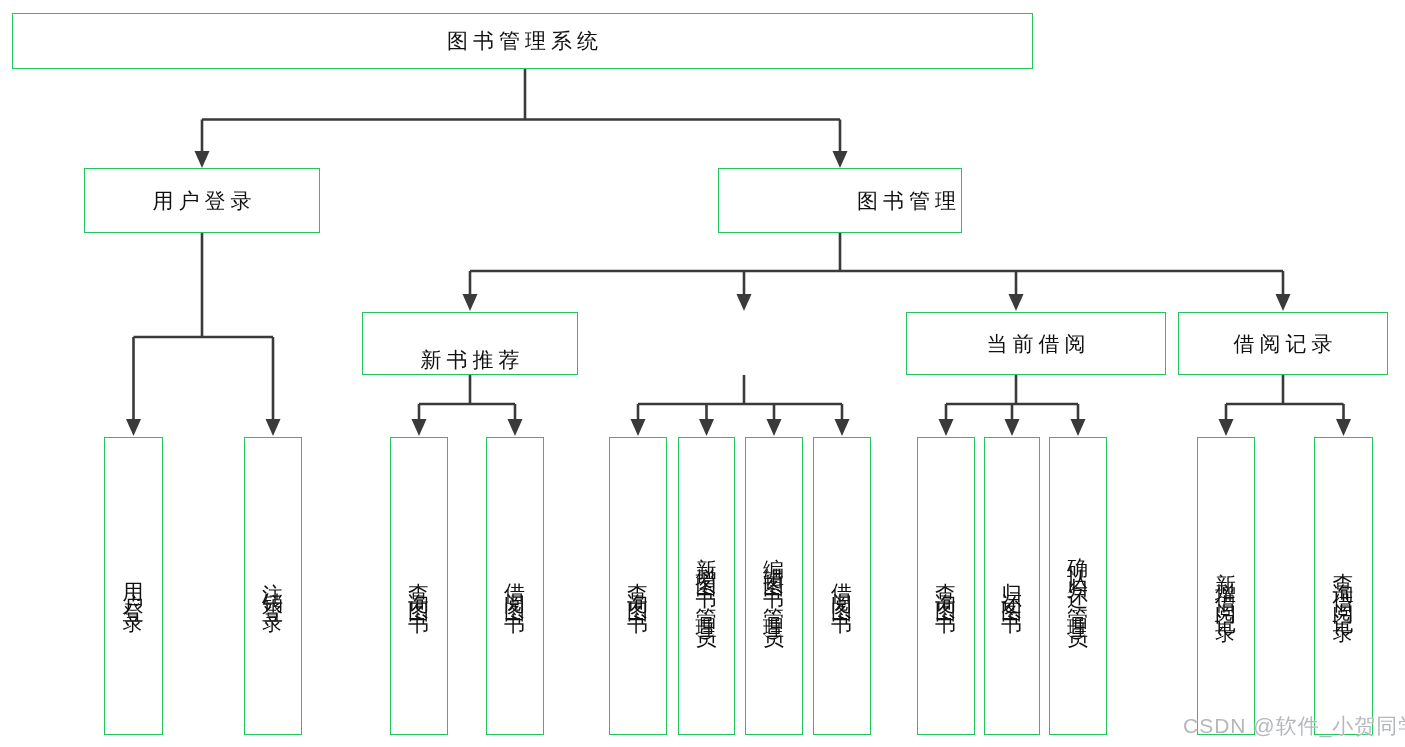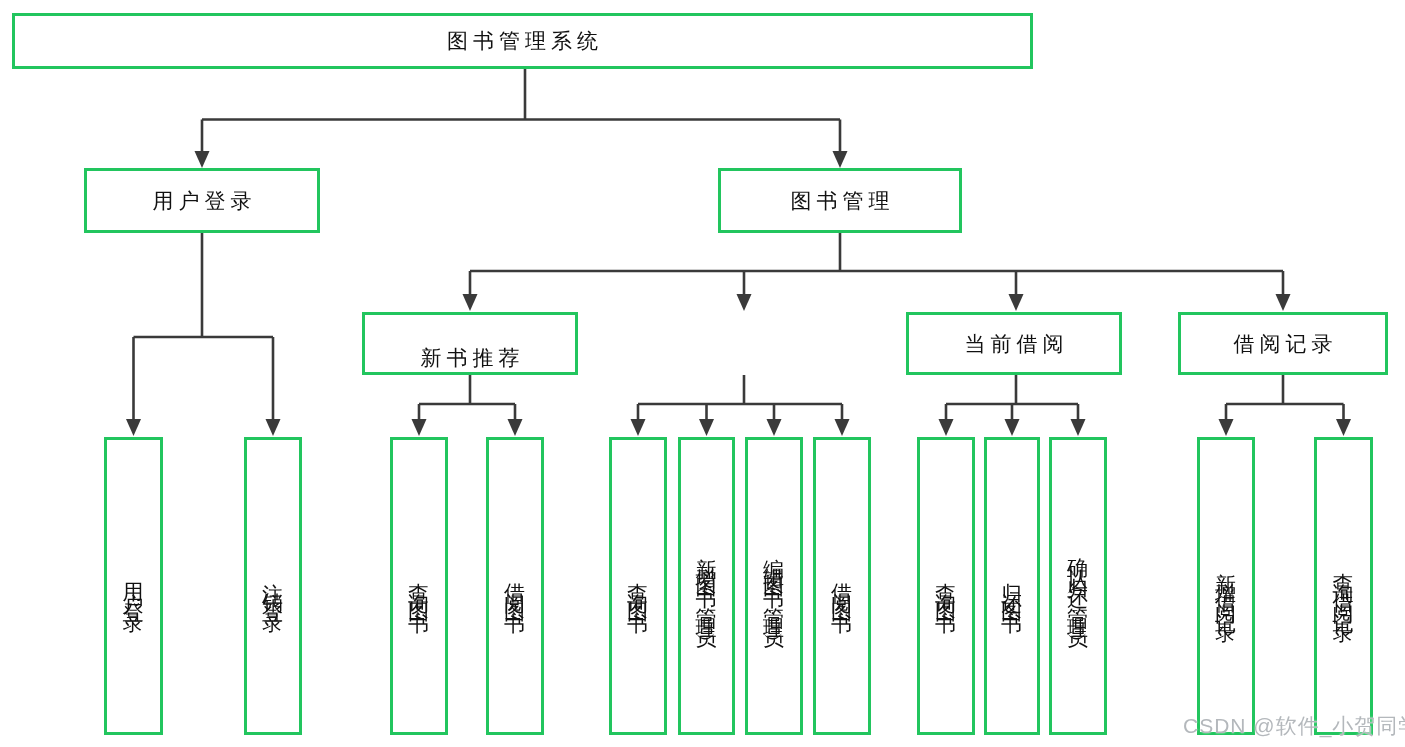--- a/index.html
+++ b/index.html
@@ -4,21 +4,21 @@
 <style>
   html,body{margin:0;padding:0;}
   body{
     width:1405px;height:747px;background:#ffffff;
     font-family:"Liberation Sans","DejaVu Sans",sans-serif;
   }
   .stage{position:relative;width:1405px;height:747px;background:#ffffff;overflow:hidden;}
   svg.connectors{position:absolute;left:0;top:0;z-index:0;}
   .box{
     position:absolute;box-sizing:border-box;background:#ffffff;
-    border:3px solid #22c55e;display:flex;align-items:center;justify-content:center;
+    border:1px solid #22c55e;display:flex;align-items:center;justify-content:center;
     z-index:1;color:#111111;
   }
   .hbox span{font-size:21px;letter-spacing:5px;text-indent:5px;white-space:nowrap;}
   .vbox span{
     writing-mode:vertical-rl;font-size:21px;letter-spacing:10px;
     white-space:nowrap;line-height:1;
   }
   .watermark{
     position:absolute;left:1183px;top:712px;z-index:5;
     font-size:21px;color:#b4b8bc;letter-spacing:1px;white-space:nowrap;
@@ -85,28 +85,28 @@
       <path d="M1336 419 L1351 419 L1343.5 436 Z" fill="#3a3a3a"></path>
     </svg>
 
   <div class="box hbox" style="left:12px;top:13px;width:1021px;height:56px;">
     <span>图书管理系统</span>
   </div>
 
   <div class="box hbox" style="left:84px;top:168px;width:236px;height:65px;">
     <span>用户登录</span>
   </div>
-  <div class="box hbox" style="left:718px;top:168px;width:244px;height:65px;">
+  <div class="box hbox" style="left:718px;top:168px;width:244px;height:65px;justify-content:flex-end;">
     <span>图书管理</span>
   </div>
 
   <div class="box hbox" style="left:362px;top:312px;width:216px;height:63px;align-items:flex-end;">
     <span>新书推荐</span>
   </div>
-  <div class="box hbox" style="left:906px;top:312px;width:216px;height:63px;">
+  <div class="box hbox" style="left:906px;top:312px;width:260px;height:63px;">
     <span>当前借阅</span>
   </div>
   <div class="box hbox" style="left:1178px;top:312px;width:210px;height:63px;justify-content:center;">
     <span>借阅记录</span>
   </div>
 
   <div class="box vbox" style="left:104px;top:437px;width:59px;height:298px;">
     <span>用户登录</span>
   </div>
   <div class="box vbox" style="left:244px;top:437px;width:58px;height:298px;">

